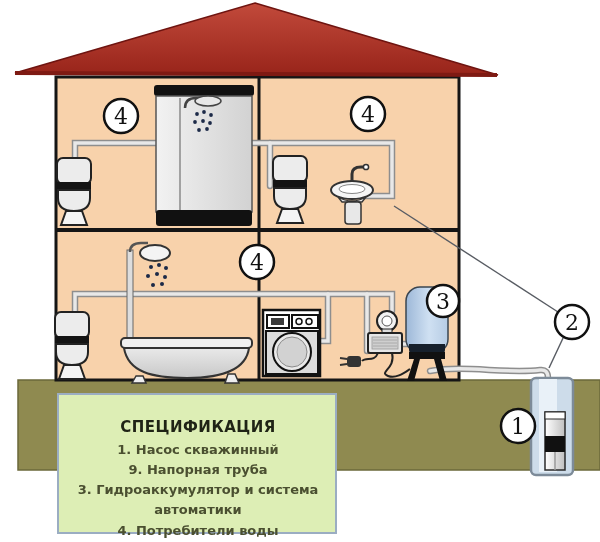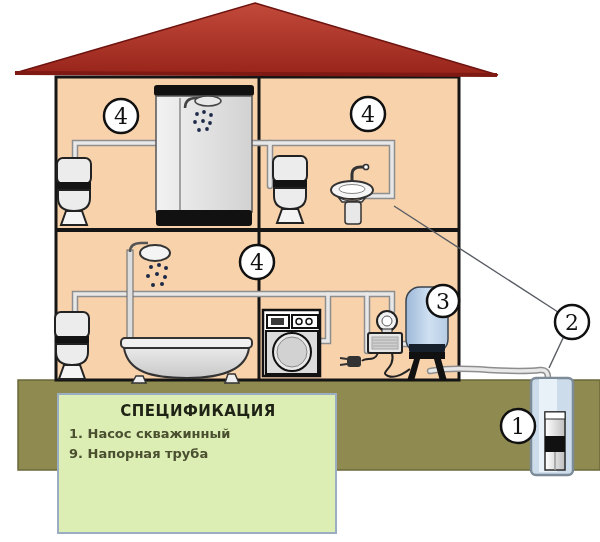--- a/index.html
+++ b/index.html
@@ -2,24 +2,24 @@
 <html><head>
 <meta charset="utf-8">
 <style>
   html,body{margin:0;padding:0;background:#ffffff;}
   #stage{position:relative;width:600px;height:542px;background:#ffffff;overflow:hidden;
          font-family:"DejaVu Sans","Liberation Sans",sans-serif;}
   #stage svg{position:absolute;left:0;top:0;}
   .marker-num{font-family:"DejaVu Serif","Liberation Serif",serif;font-size:22px;fill:#111;
               text-anchor:middle;}
   #legend{position:absolute;left:57px;top:393px;width:280px;height:141px;box-sizing:border-box;
-          background:#ddeeb5;border:2px solid #9badc2;padding:5px 8px 4px 10px;}
+          background:#ddeeb5;border:2px solid #9badc2;padding:21px 8px 4px 10px;}
   #legend .ttl{text-align:center;font-weight:700;font-size:15px;letter-spacing:.5px;
                color:#1f2315;margin:2px 0 4px 0;}
-  #legend .itm{font-size:13px;font-weight:700;color:#4a4f30;line-height:1.55;}
+  #legend .itm{font-size:13px;font-weight:700;color:#4a4f30;line-height:1.55;text-align:center;}
 </style>
 </head>
 <body>
 
 <div id="stage">
 <svg width="600" height="542" viewBox="0 0 600 542">
   <defs>
     <linearGradient id="roofG" x1="0" y1="0" x2="0" y2="1">
       <stop offset="0" stop-color="#c24a3b"></stop>
           <stop offset="1" stop-color="#98241a"></stop>
@@ -220,14 +220,16 @@
   <g>
     <circle cx="518" cy="426" r="17" fill="#fff" stroke="#111" stroke-width="2.5"></circle>
     <text class="marker-num" x="518" y="434">1</text>
   </g>
 </svg>
 
 <div id="legend">
   <div class="ttl">СПЕЦИФИКАЦИЯ</div>
   <div class="itm">1. Насос скважинный</div>
   <div class="itm">9. Напорная труба</div>
+  <div class="itm">3. Гидроаккумулятор и система автоматики</div>
+  <div class="itm">4. Потребители воды</div>
 </div>
 </div>
 
 </body></html>

